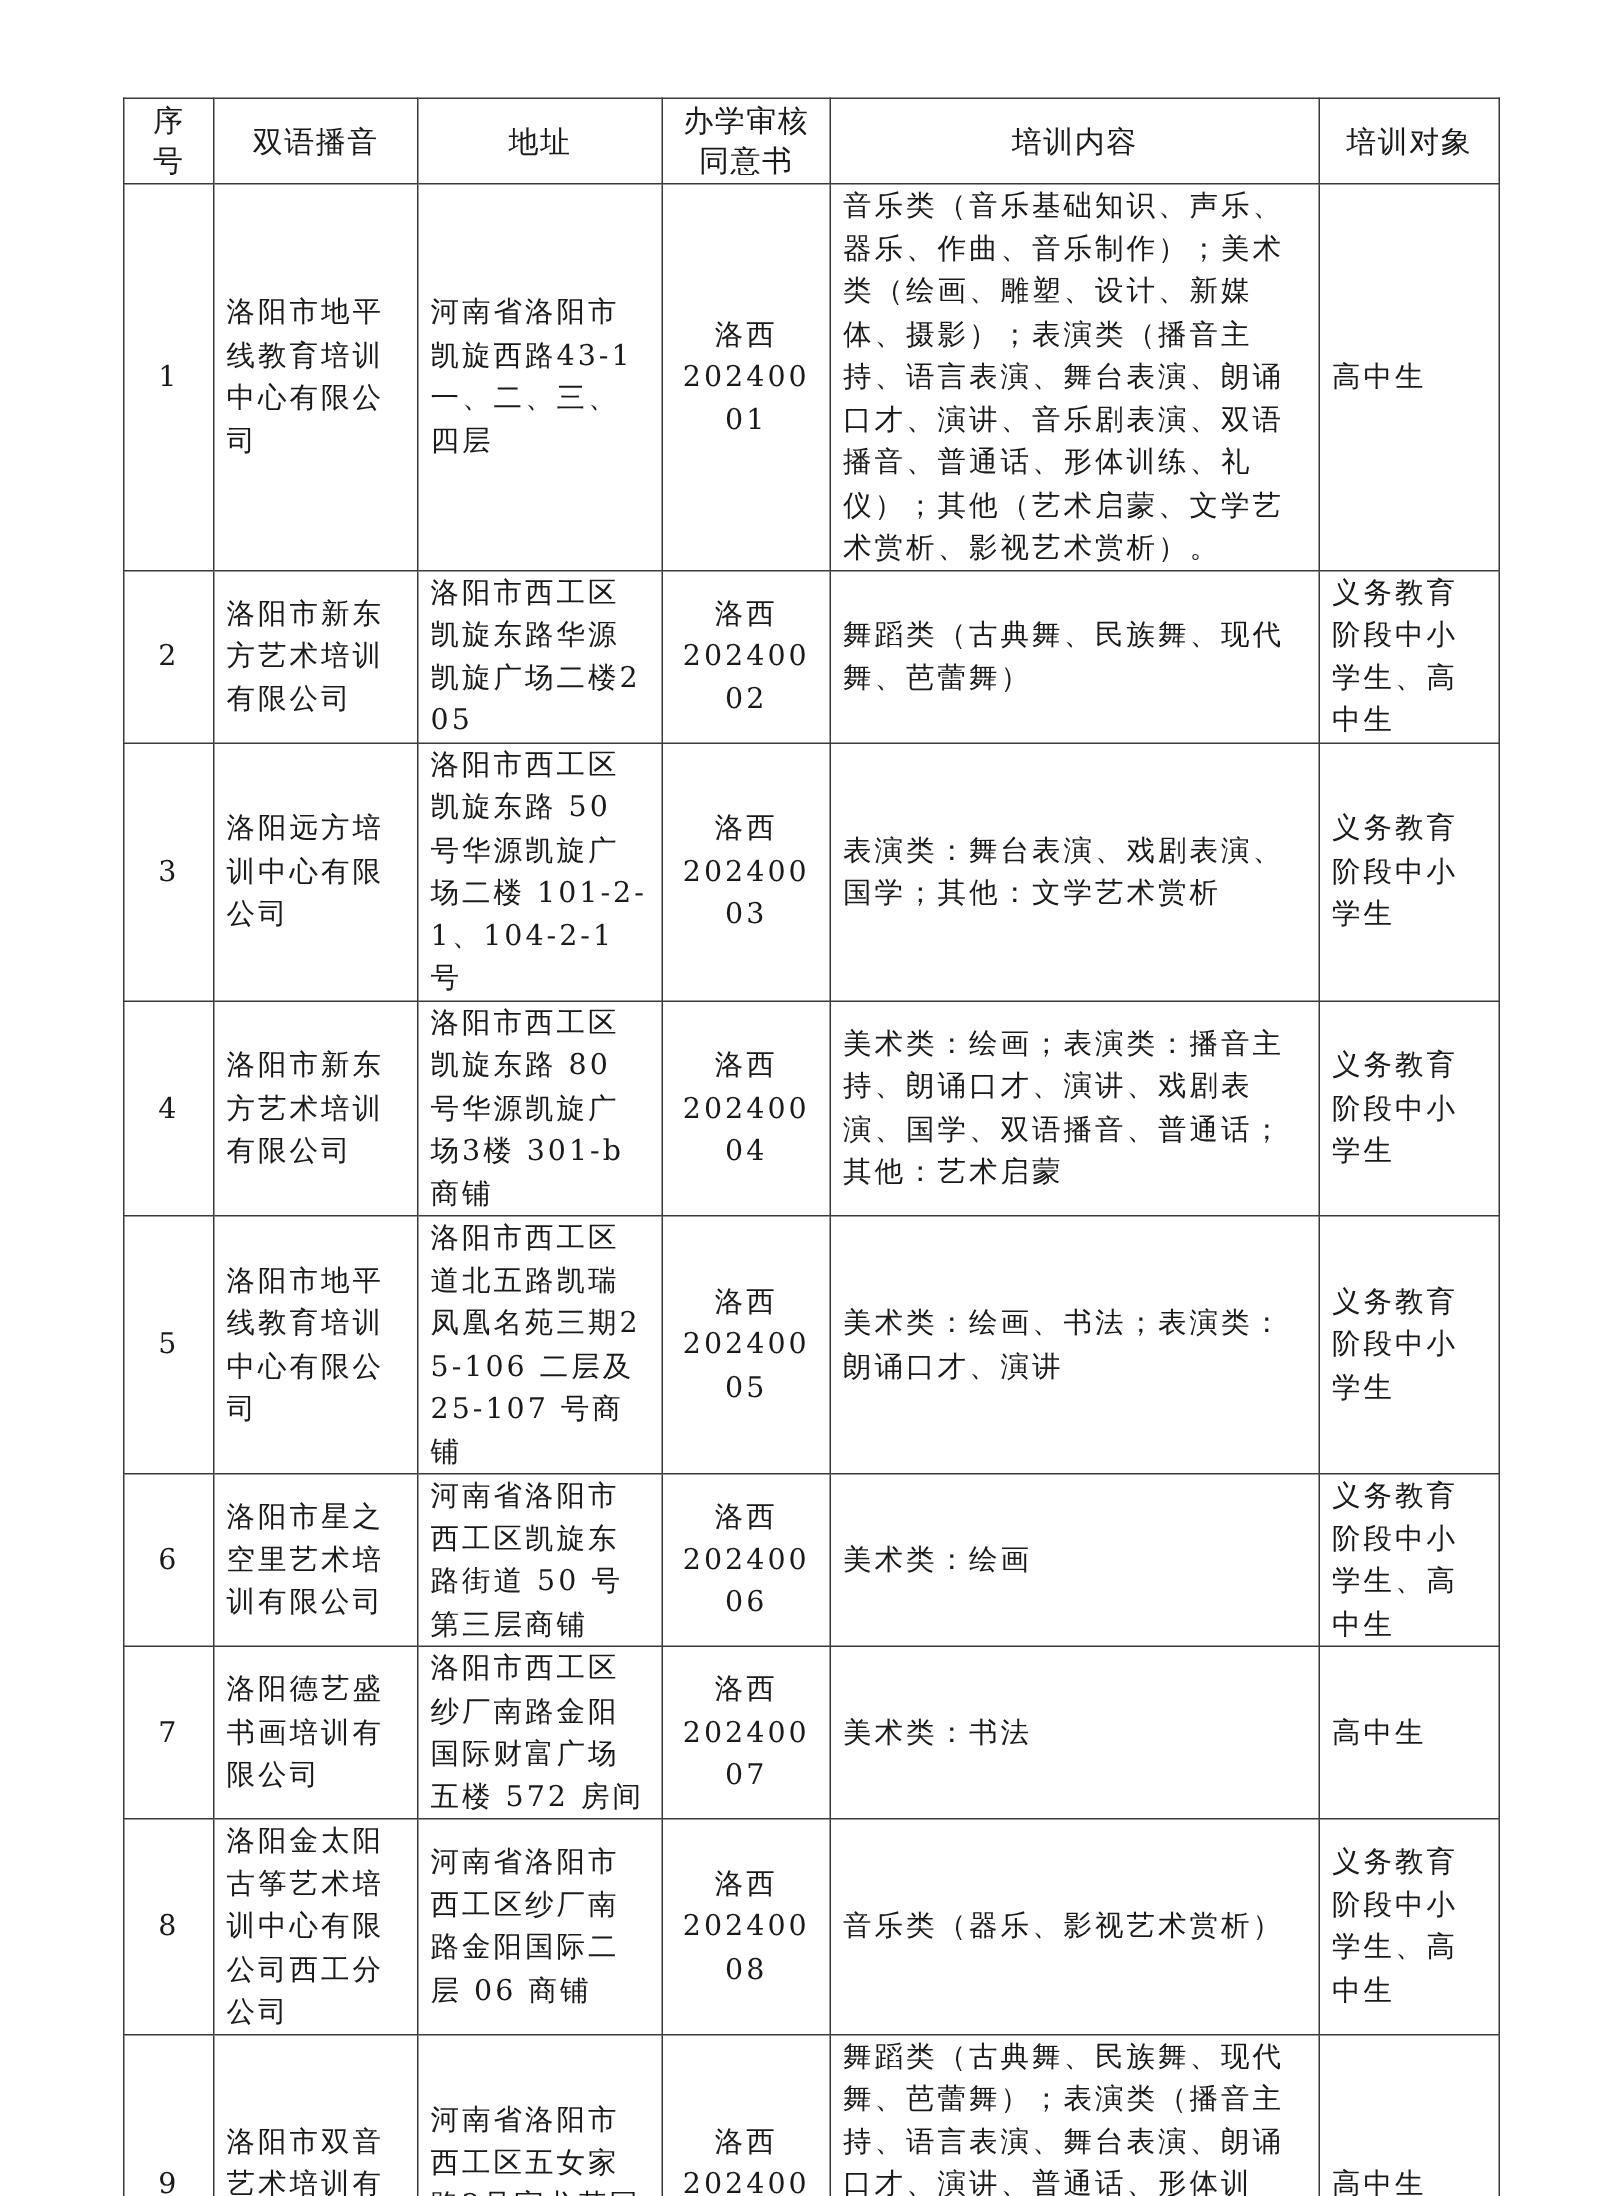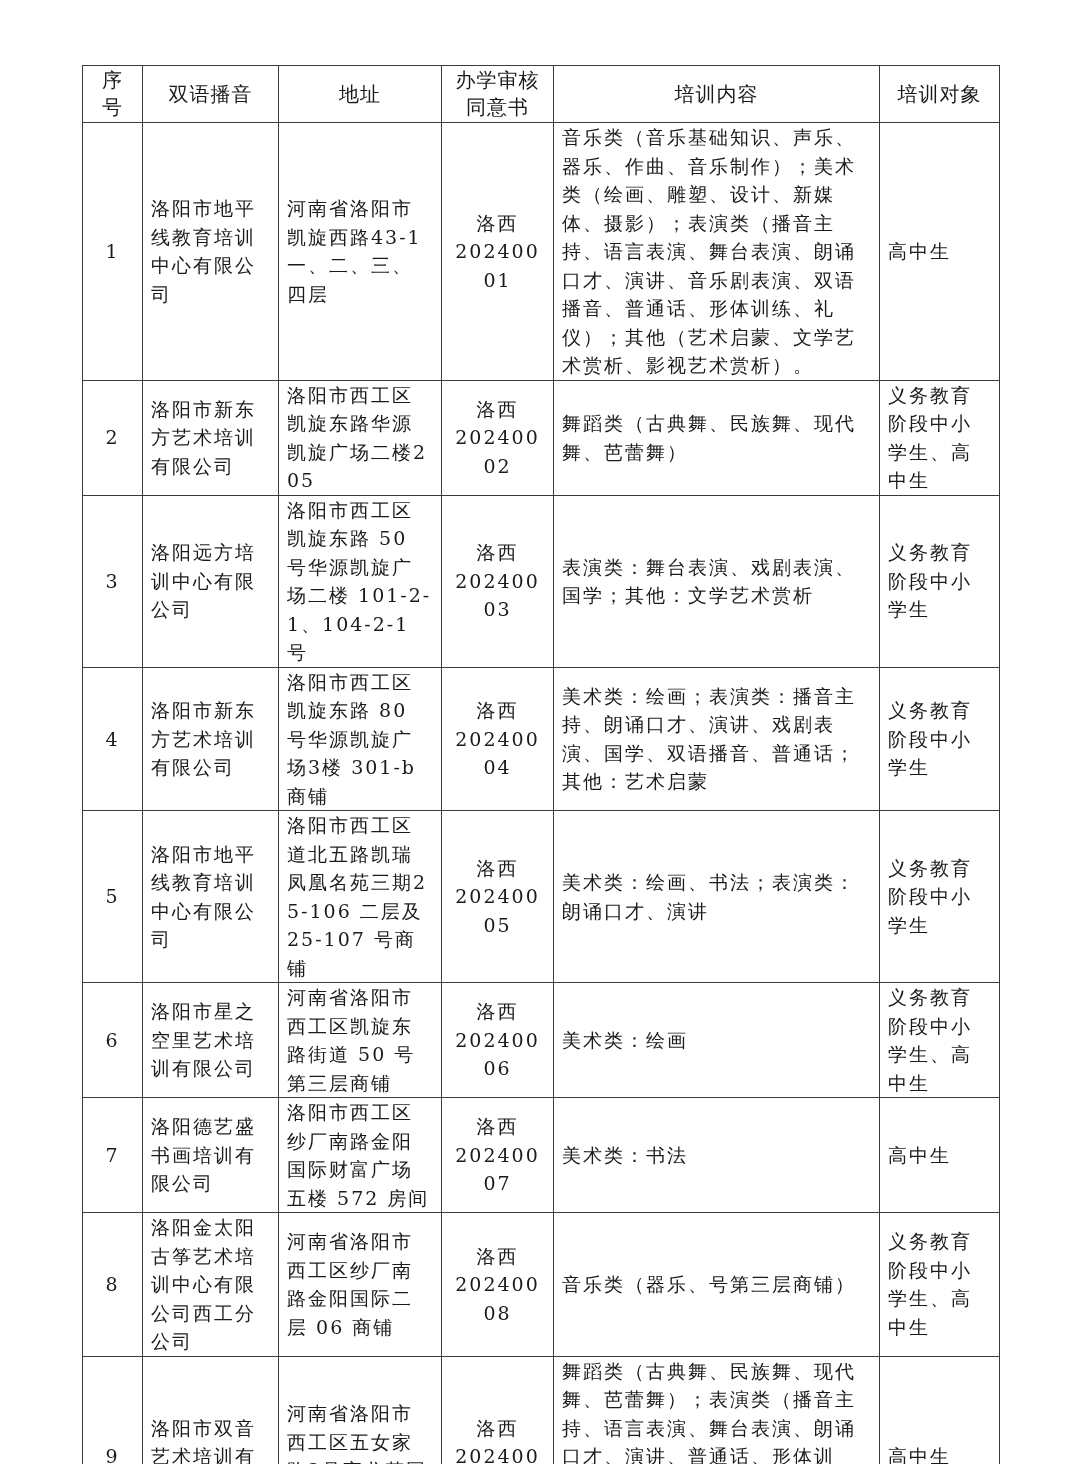--- a/index.html
+++ b/index.html
@@ -108,21 +108,21 @@
     <td class="c-addr">洛阳市西工区纱厂南路金阳国际财富广场五楼 572 房间</td>
     <td class="c-lic"><span>洛西</span><br><span>20240007</span></td>
     <td class="c-content">美术类：书法</td>
     <td class="c-target">高中生</td>
   </tr>
       <tr style="height: 142px;">
     <td class="c-no">8</td>
     <td class="c-name">洛阳金太阳古筝艺术培训中心有限公司西工分公司</td>
     <td class="c-addr">河南省洛阳市西工区纱厂南路金阳国际二层 06 商铺</td>
     <td class="c-lic"><span>洛西</span><br><span>20240008</span></td>
-    <td class="c-content">音乐类（器乐、号第三层商铺）</td>
+    <td class="c-content">音乐类（器乐、影视艺术赏析）</td>
     <td class="c-target">义务教育阶段中小学生、高中生</td>
   </tr>
       <tr style="height: 198px;">
     <td class="c-no">9</td>
     <td class="c-name">洛阳市双音艺术培训有限公司</td>
     <td class="c-addr">河南省洛阳市西工区五女家路2号宇龙花园一区5幢1-104</td>
     <td class="c-lic"><span>洛西</span><br><span>20240009</span></td>
     <td class="c-content">舞蹈类（古典舞、民族舞、现代舞、芭蕾舞）；表演类（播音主持、语言表演、舞台表演、朗诵口才、演讲、普通话、形体训练）；美术类（绘画、书法）；音乐类（音乐基础知识、声乐、器乐、作曲、音乐制作）</td>
     <td class="c-target">高中生</td>
   </tr>

